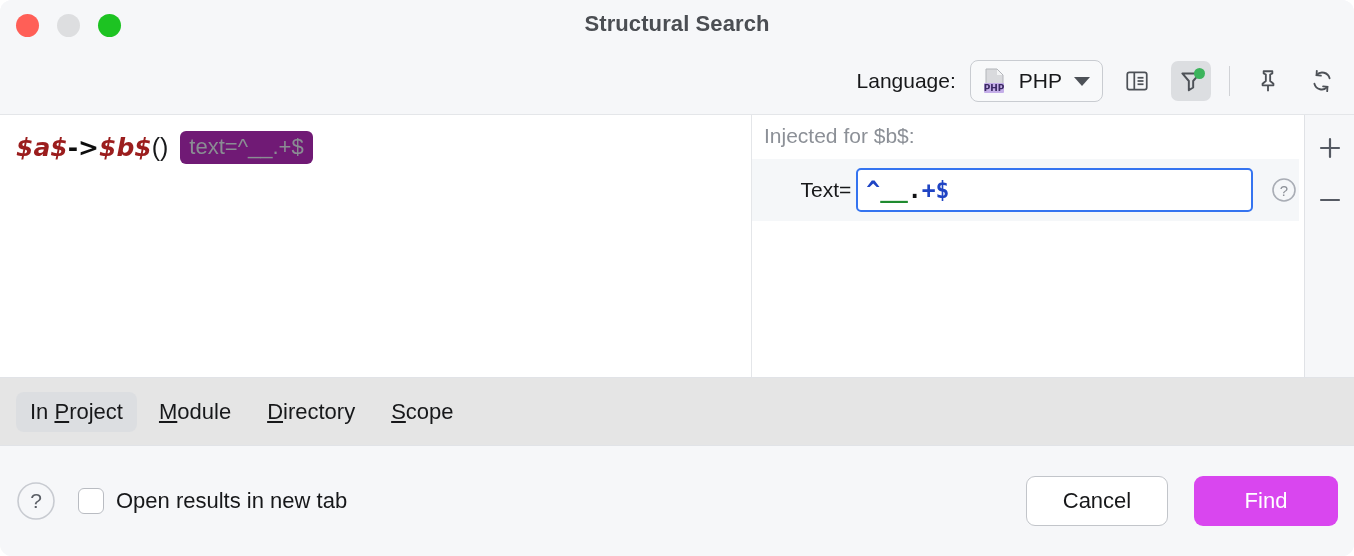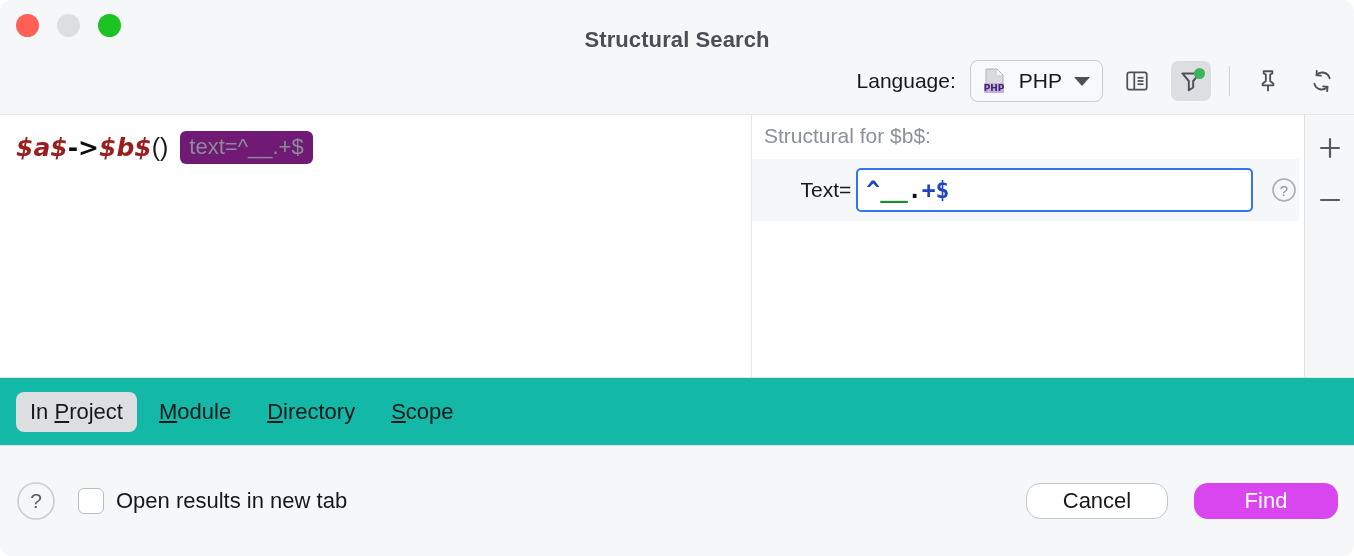--- a/index.html
+++ b/index.html
@@ -44,21 +44,20 @@
   .light.zoom   { background: #1dc322; }
   #window-title {
     position: absolute;
     left: 0; right: 0;
     top: 11px;
     text-align: center;
     font-size: 22px;
     font-weight: bold;
     color: #4b4e53;
     letter-spacing: 0.1px;
-    margin-top: 16px;
   }
 
   
   #template-header {
     position: relative;
     height: 62px;
     background: #f6f7f9;
   }
   #search-template-label {
     position: absolute;
@@ -294,21 +293,21 @@
     align-items: center;
     justify-content: center;
     cursor: default;
   }
   .rail-btn + .rail-btn { margin-top: 14px; }
 
   
   #scope-bar {
     position: relative;
     height: 69px;
-    background: #14b8a6;
+    background: #e5e5e5;
     border-top: 1px solid #e1e3e7;
     border-bottom: 1px solid #e1e3e7;
     display: flex;
     align-items: center;
     padding-left: 16px;
     box-sizing: border-box;
     gap: 8px;
   }
   .scope-tab {
     font-size: 22px;
@@ -336,23 +335,23 @@
     margin-right: 22px;
     cursor: default;
   }
   #open-new-tab-label {
     margin-left: 12px;
     font-size: 22px;
     color: #17181a;
   }
   #bottom-spacer { flex: 1; }
   .dlg-btn {
-    height: 36px;
+    height: 50px;
     min-width: 142px;
-    border-radius: 14px;
+    border-radius: 9px;
     font-size: 22px;
     display: flex;
     align-items: center;
     justify-content: center;
     cursor: default;
     box-sizing: border-box;
   }
   #cancel-button {
     background: #ffffff;
     border: 1px solid #c2c5ca;
@@ -443,21 +442,21 @@
           <span class="punct">-&gt;</span>
           <span class="var">$b$</span>
           <span class="paren">()</span>
         <span class="inlay-hint">text=^__.+$</span>
       </div>
 
     </div>
 
     <div id="modifiers-pane">
       <div id="mod-main">
-        <div id="mod-title">Structural for $b$:</div>
+        <div id="mod-title">Injected for $b$:</div>
 
         <div id="mod-row">
           <span id="mod-row-label">Text=</span>
           <span id="mod-input">
             <span class="rx-blue">^</span>
               <span class="rx-green">__</span>
               <span class="rx-dark">.</span>
               <span class="rx-blue">+$</span>
           </span>
           <span id="mod-help">

